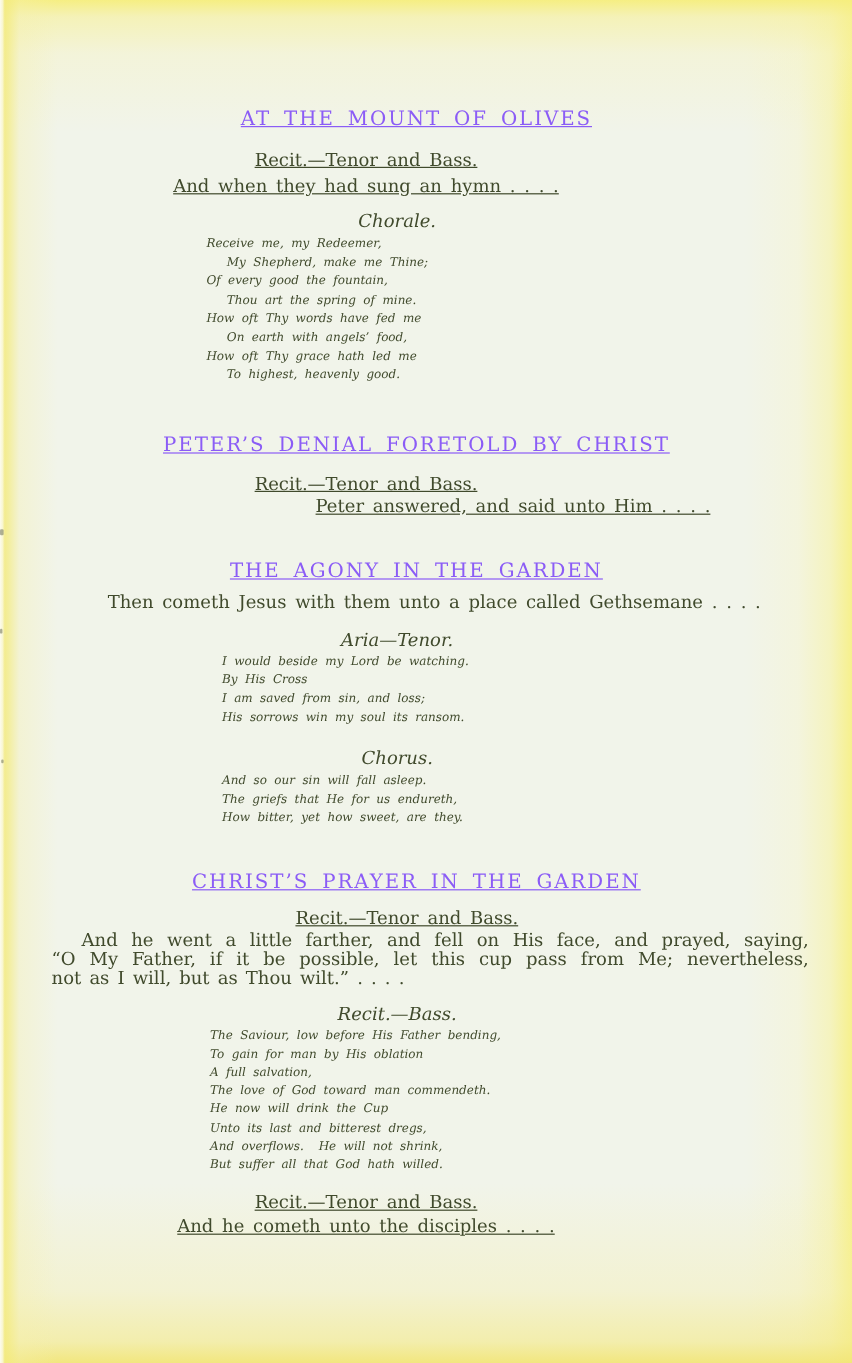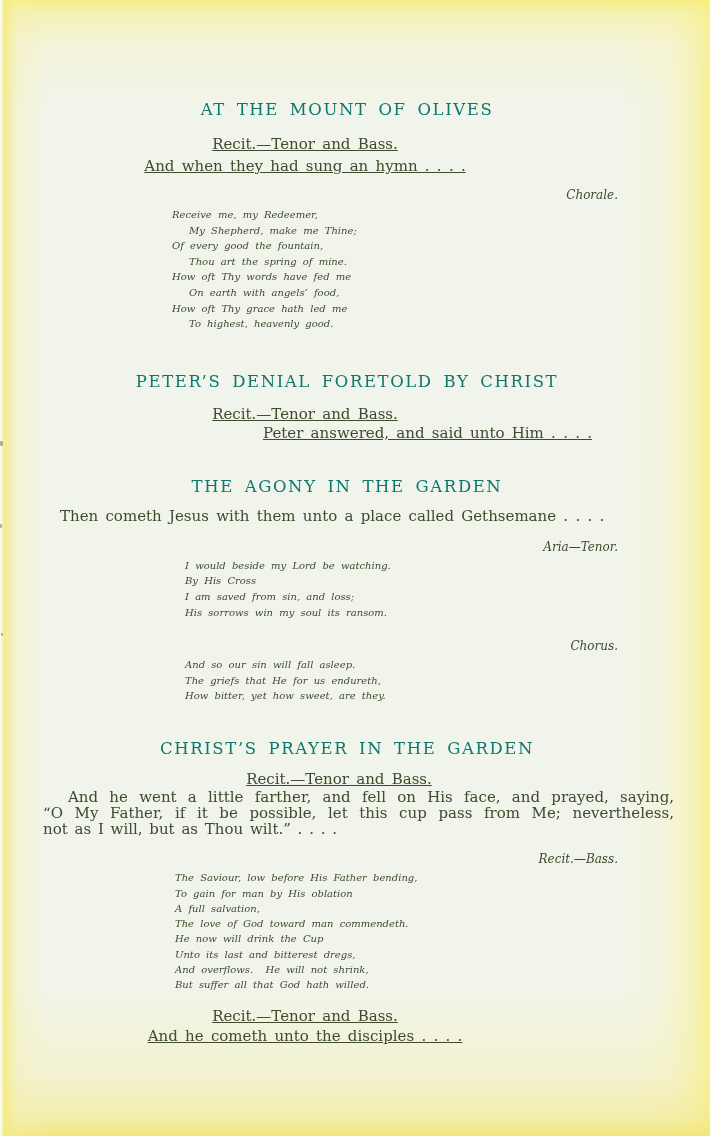--- a/index.html
+++ b/index.html
@@ -15,41 +15,42 @@
       linear-gradient(270deg, rgba(247,240,130,.9) 0px, rgba(248,242,155,.55) 18px, rgba(250,245,185,.25) 45px, rgba(250,246,200,0) 90px),
       #f1f4ea;
     position:relative;
   }
   .page{
     position:absolute;inset:0;
     padding:90px 76px 0 60px;
     box-sizing:border-box;
   }
   .heading{
-    margin:11px;text-align:center;
+    margin:0;text-align:center;
     font-size:16.5px;font-weight:normal;line-height:18px;
     letter-spacing:1.6px;word-spacing:4px;
-    color:#0f766e;
+    color:#8b5cf6;
+    text-decoration:underline;
   }
   .label,.cline{
     text-align:center;font-size:15px;line-height:18px;word-spacing:2.5px;text-decoration:underline;
   }
   .speech{
-    text-align:right;font-style:italic;font-size:12px;line-height:18px;word-spacing:2.5px;
+    text-align:center;font-style:italic;font-size:15px;line-height:18px;word-spacing:2.5px;
   }
   .shift-l{position:relative;left:-42px;}
   .shift-s{position:relative;left:-16px;}
   .shift-t{position:relative;left:-8px;}
   .verse{font-style:italic;font-size:10px;line-height:15.6px;word-spacing:3px;}
   .verse .vline{white-space:nowrap;}
   .verse .vline.indent{padding-left:17px;}
   .chorale{margin:3px 0 0 112px;}
   .aria,.chorus{margin:2px 0 0 125px;}
   .bassverse{margin:2px 0 0 115px;line-height:15.3px;}
-  .scripture{margin-top:8px;text-align:left;font-size:15px;line-height:18px;word-spacing:2.5px;}
+  .scripture{margin-top:8px;text-align:right;font-size:15px;line-height:18px;word-spacing:2.5px;}
   .para{
     margin:2px -40px 0 -17px;
     font-size:15px;line-height:15.8px;word-spacing:2px;
   }
   .para .pline{text-align:justify;text-align-last:justify;}
   .para .pline.first{text-indent:25px;}
   .para .pline.last{text-align:left;text-align-last:left;}
   
   .s1 .label{margin-top:16px;}
   .s1 .cline{margin-top:4px;}

